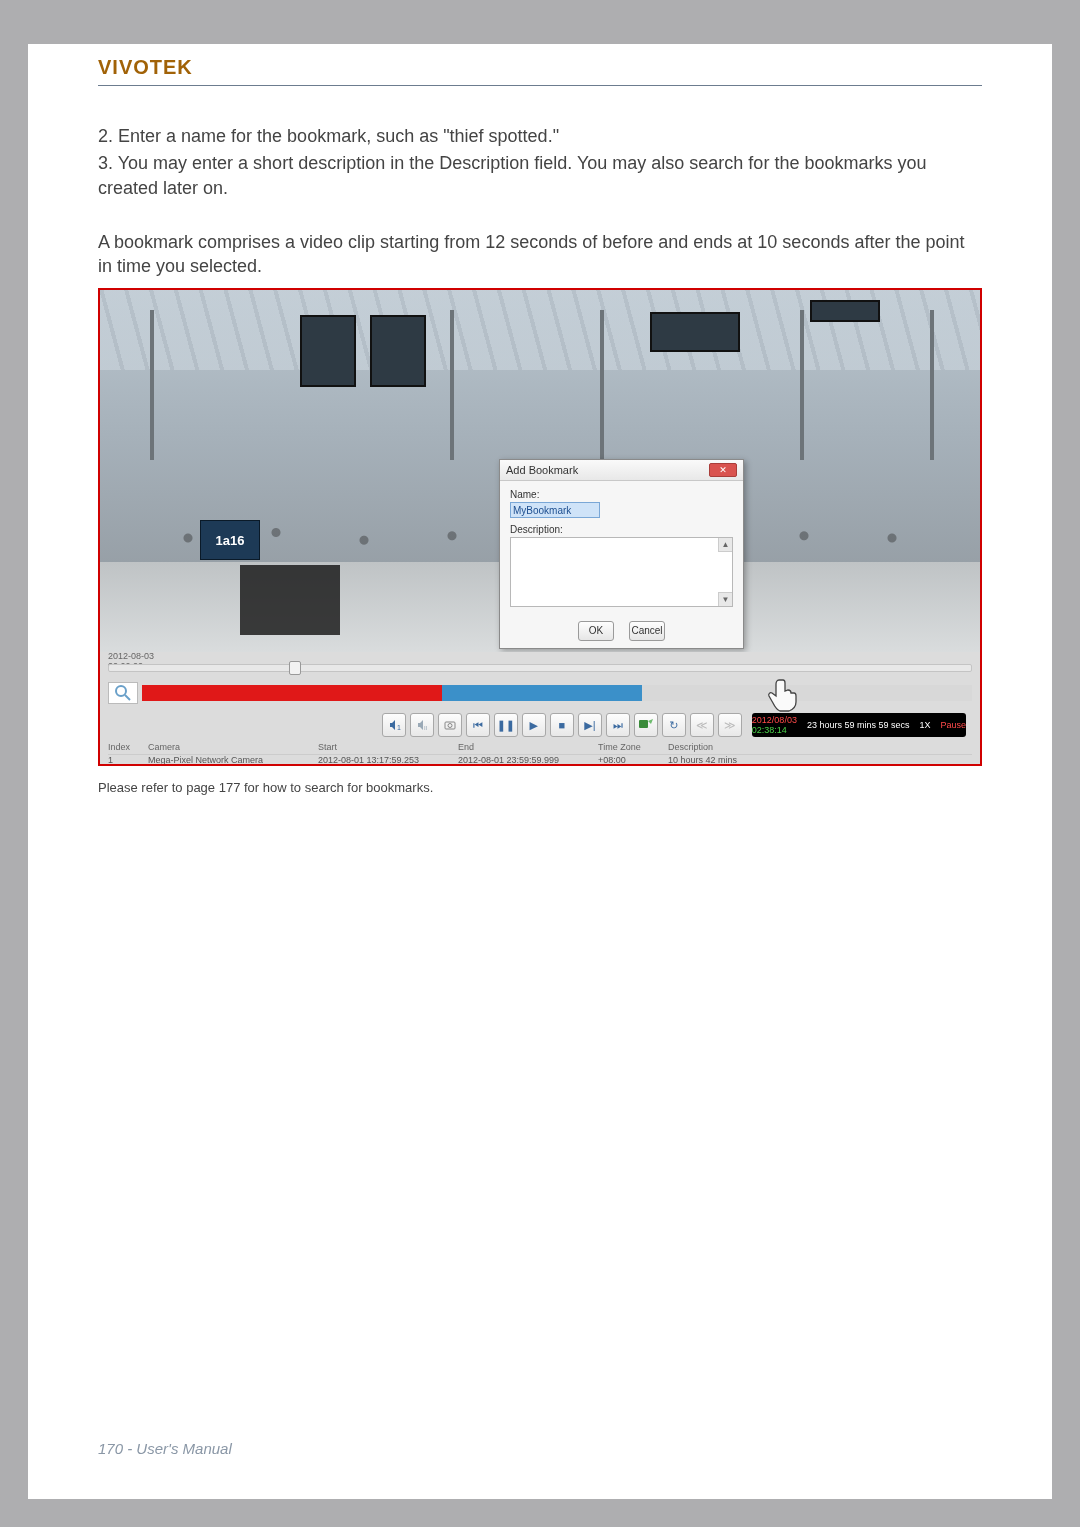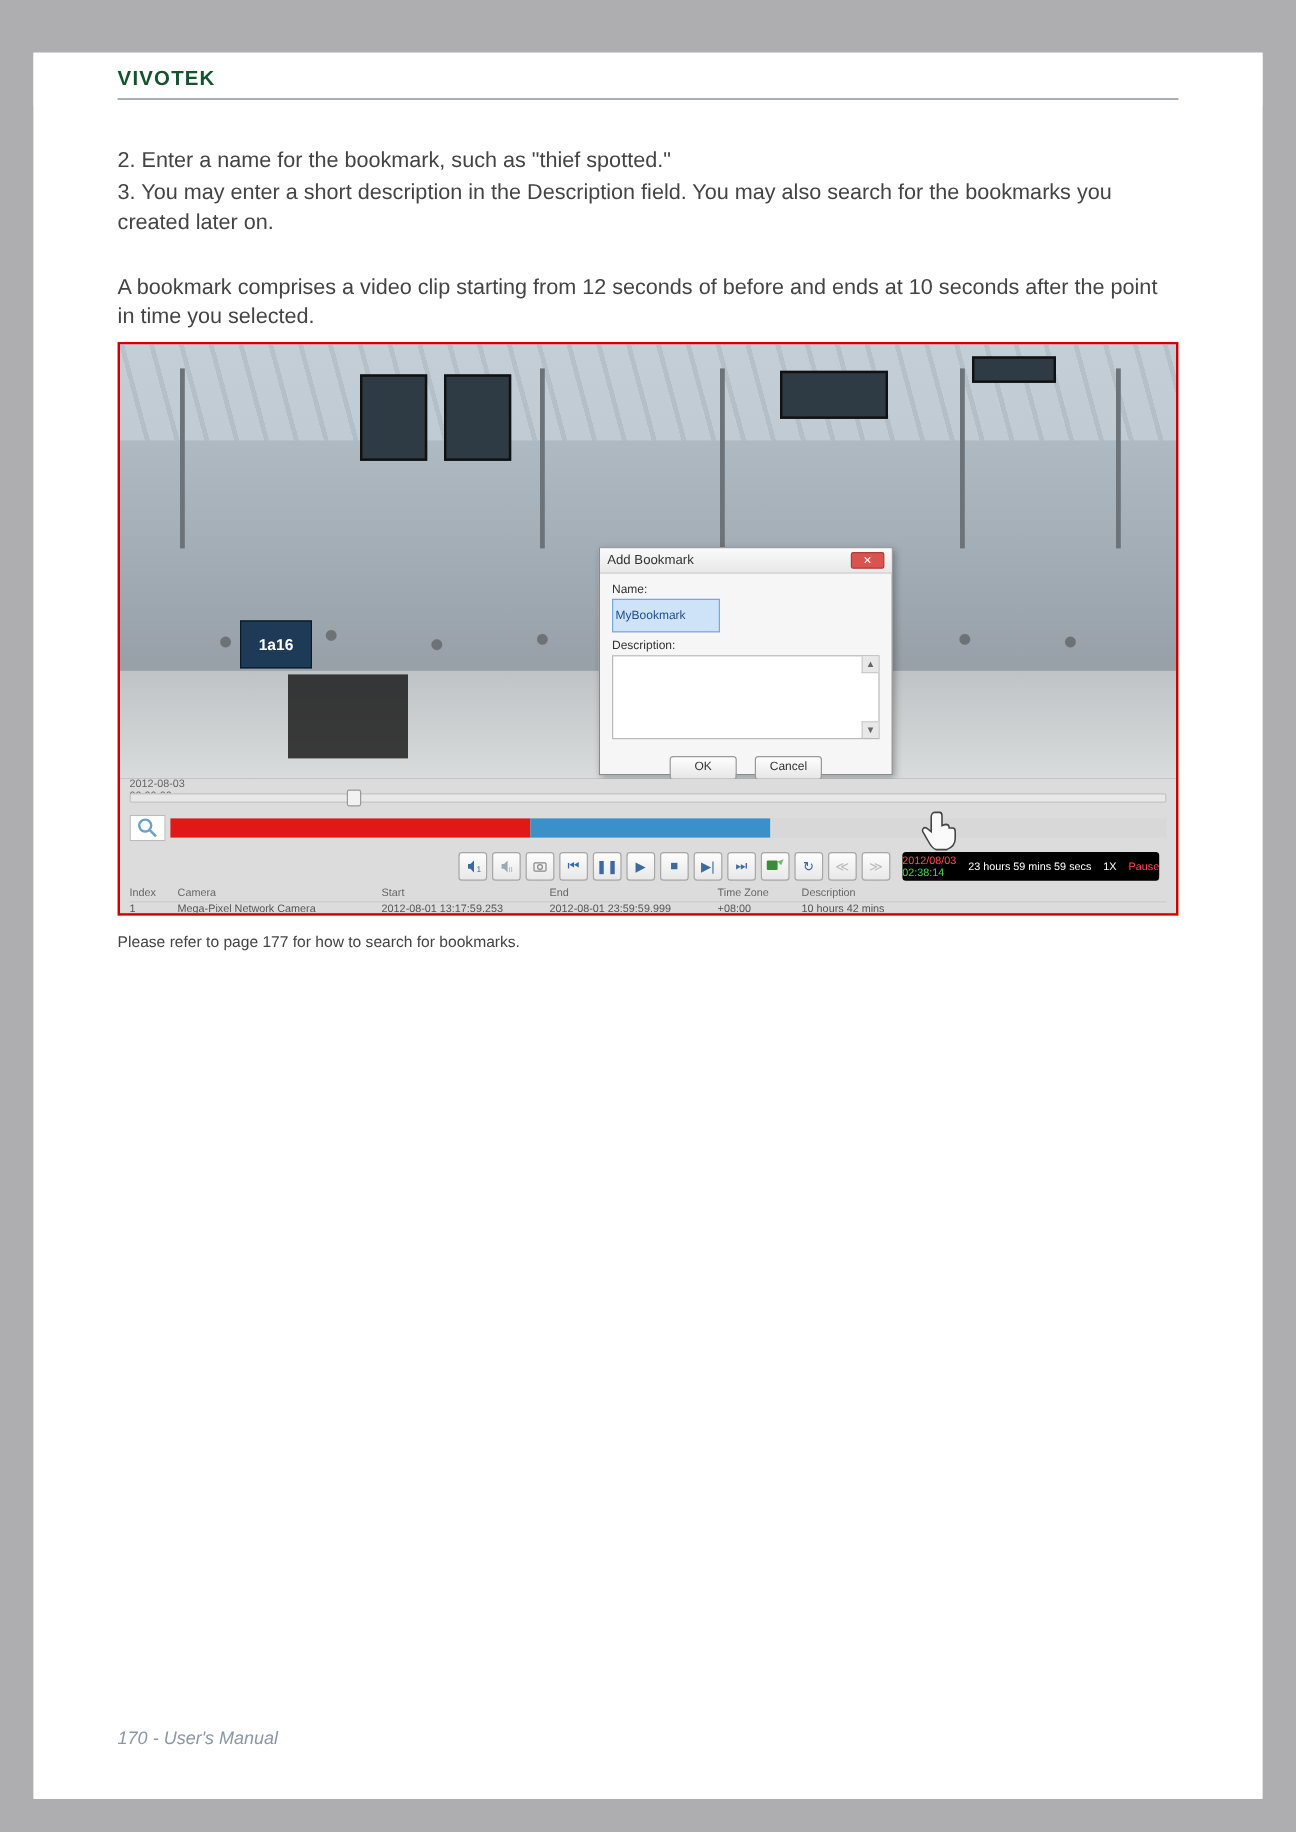--- a/index.html
+++ b/index.html
@@ -14,24 +14,24 @@
   .page-band-top {
     background: #aeaeb0;
     height: 44px;
     width: 100%;
   }
   .page-header {
     background: #ffffff;
     padding: 12px 70px 6px 70px;
   }
   .brand {
-    color: #14532d;
+    color: #a16207;
     font-weight: bold;
     letter-spacing: 1px;
-    font-size: 17px;
+    font-size: 20px;
   }
   .hr {
     border: none;
     border-top: 1px solid #6c7c8f;
     margin: 6px 0 0 0;
   }
   .content {
     padding: 30px 70px 0 70px;
     color: #444;
   }
@@ -141,36 +141,36 @@
   }
   .dlg-close {
     width:28px; height:14px; background:#d9534f;
     border:1px solid #a93e3a; color:#fff; font-size:9px;
     display:flex; align-items:center; justify-content:center;
     border-radius:2px;
   }
   .dlg-body { padding:6px 10px; }
   .dlg-label { font-size:10px; color:#333; margin:2px 0; }
   .dlg-name-input {
-    width: 90px; height:28px; border:1px solid #7aa7d6;
+    width: 90px; height:16px; border:1px solid #7aa7d6;
     background:#cfe3f8; color:#1d4e8f; font-size:10px; padding:0 2px;
   }
   .dlg-desc {
     width:100%; height:70px; border:1px solid #b8b8b8; background:#fff;
     margin-top:2px; position:relative;
   }
   .dlg-desc .sb-up, .dlg-desc .sb-down {
     position:absolute; right:0; width:14px; height:14px; background:#e8e8e8;
     border-left:1px solid #ccc; font-size:8px; text-align:center; line-height:14px; color:#666;
   }
   .dlg-desc .sb-up { top:0; border-bottom:1px solid #ccc;}
   .dlg-desc .sb-down { bottom:0; border-top:1px solid #ccc;}
   .dlg-buttons { text-align:center; padding:8px 0; }
   .dlg-btn {
-    display:inline-block; width:56px; height:20px; line-height:18px;
+    display:inline-block; width:36px; height:20px; line-height:18px;
     font-size:10px; background:linear-gradient(#fefefe,#e6e6e6);
     border:1px solid #9a9a9a; border-radius:3px; margin:0 6px; 
   }
   
   .tl-info {
     position:absolute; left:8px; top:362px; font-size:9px; color:#666; line-height:1.1;
   }
   .tl-track {
     position:absolute; left:8px; right:8px; top:374px; height:8px;
     background:#e8e8e8; border:1px solid #c4c4c4; border-radius:2px;

